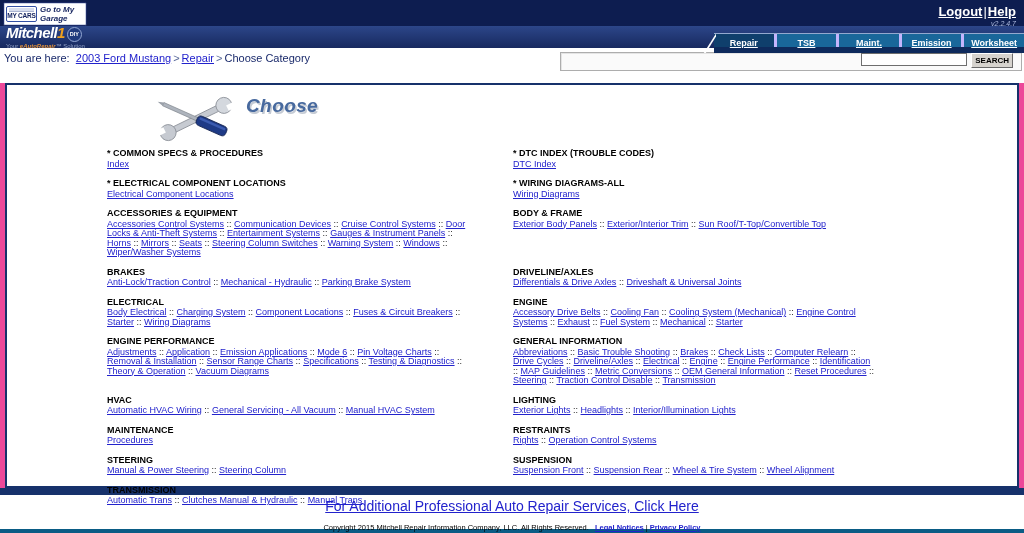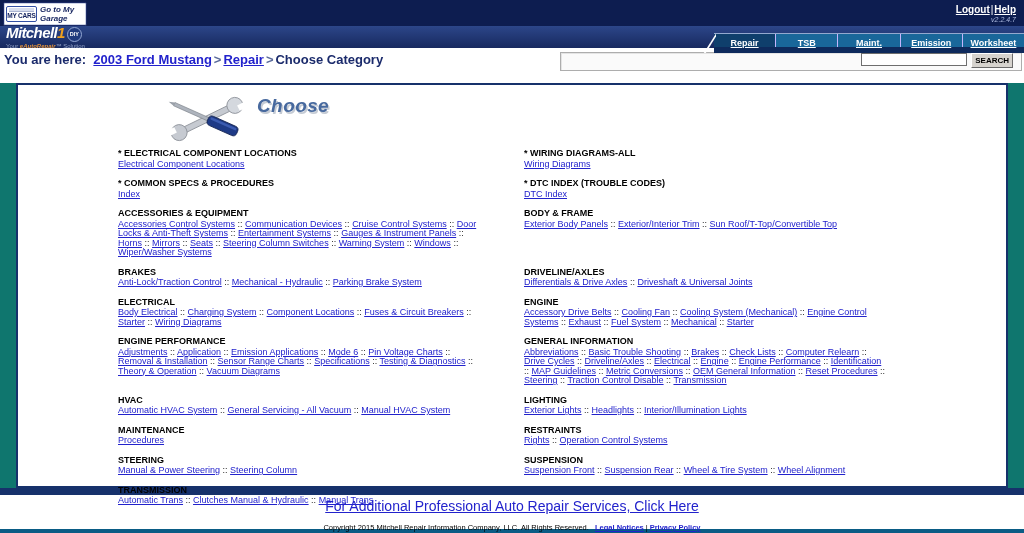--- a/index.html
+++ b/index.html
@@ -1,74 +1,74 @@
 <!DOCTYPE html>
 <html><head>
 <meta charset="utf-8">
 <style>
   html,body { margin:0; padding:0; background:#fff; }
   .page { width:1024px; height:533px; position:relative; overflow:hidden;
-          font-family:"Liberation Sans", sans-serif; background:#0f766e; }
+          font-family:"Liberation Sans", sans-serif; background:#ec4899; }
   a { cursor:pointer; }
 
   
   .topbar { height:26px; background:#0d1d50; position:relative; }
   .garage-btn { position:absolute; left:3px; top:2px; height:20px; background:#fff;
                 border:1px solid #1b2a66; border-radius:2px; display:flex; align-items:center;
                 padding:1px 4px 1px 2px; gap:3px; cursor:pointer; box-shadow:0 0 0 1px #cdd4e6 inset; }
   .plate { width:29px; height:14px; border:1px solid #3350a4; border-radius:2px; background:#fff;
            display:flex; flex-direction:column; align-items:center; justify-content:flex-start; }
   .plate-top { width:25px; height:3px; background:#d8deee; border-bottom:1px solid #aab4d2; margin-top:1px; }
   .plate-text { font-size:6.5px; font-weight:bold; color:#14235f; letter-spacing:-0.2px; line-height:7px; }
   .garage-label { font-size:8px; font-weight:bold; font-style:italic; color:#14235f; line-height:9px; width:42px; }
   .top-right { position:absolute; right:8px; top:4px; text-align:right; }
-  .top-links { font-size:10px; font-weight:bold; color:#fff; }
+  .top-links { font-size:13px; font-weight:bold; color:#fff; }
   .top-links a { color:#fff; text-decoration:underline; }
   .top-links .sep { font-weight:normal; margin:0 1px; }
   .version { color:#aebbe0; font-size:7px; font-style:italic; margin-top:1px; }
 
   
   .brandbar { height:22px; background:linear-gradient(#2c4689,#17295f); position:relative; }
   .logo { position:absolute; left:6px; top:0; line-height:14px; }
   .logo-main { font-size:15px; font-weight:bold; font-style:italic; color:#fff; letter-spacing:-0.6px; }
   .logo-one { color:#f0a11e; }
   .diy-badge { display:inline-block; width:13px; height:13px; border-radius:50%; background:#203a7d;
                border:1px solid #93a7d2; color:#fff; font-size:5.5px; font-weight:bold; text-align:center;
                line-height:13px; vertical-align:2px; margin-left:2px; }
   .tagline { font-size:6px; color:#94a4c9; margin-top:-3px; }
   .tagline .em { color:#e1923b; font-style:italic; font-weight:bold; }
 
   
   .tabgroup { position:absolute; top:33px; right:0; width:310px; z-index:5; }
   .tab-edge { height:1px; background:#93a9cf; }
   .tabs { display:flex; height:13px; background:#19679a; }
-  .tab { flex:1; text-align:center; border-left:1px solid #c4b5fd; line-height:13px; cursor:pointer; }
+  .tab { flex:1; text-align:center; border-left:3px solid #c4b5fd; line-height:13px; cursor:pointer; }
   .tab:first-child { border-left:none; }
   .tab a { color:#fff; font-size:9px; font-weight:bold; text-decoration:underline; }
   .tab.active { background:#0f3f6c; }
   .tab-substrip { height:6px; background:#0e2a5c; }
   .tab-diag { position:absolute; left:-12px; top:0; width:14px; height:20px; overflow:hidden; }
   .tab-diag::after { content:""; position:absolute; left:8px; top:-2px; width:2px; height:24px;
                      background:#fff; transform:skewX(-32deg); }
 
   
   .subheader { height:35px; background:#fff; position:relative; }
-  .breadcrumb { position:absolute; left:4px; top:4px; font-size:13px; font-weight:bold; color:#1a2a6b; }
+  .breadcrumb { position:absolute; left:4px; top:4px; font-size:11px; font-weight:normal; color:#1a2a6b; }
   .breadcrumb a { color:#2222cc; text-decoration:underline; }
   .bc-sep { color:#5a6a9a; margin:0 2px; }
   .search-panel { position:absolute; right:2px; top:4px; width:462px; height:19px; background:#fafafa;
                   border:1px solid #adadad; box-sizing:border-box; display:flex; align-items:flex-start;
                   justify-content:flex-end; gap:4px; padding-right:8px; box-shadow:1px 1px 0 #e4e4e4 inset; }
   .search-input { width:106px; height:13px; border:1px solid #6e6e6e; font-size:9px; padding:0 2px;
                   font-family:inherit; box-sizing:border-box; }
   .search-btn { height:15px; background:#d6d3ce; border:1px solid; border-color:#fff #6a6a6a #6a6a6a #fff;
                 font-size:8px; font-weight:bold; font-family:inherit; padding:0 3px; cursor:pointer; color:#000; }
 
   
-  .mainbox { margin:0 16px; border:2px solid #16316b; background:#fff; height:405px;
+  .mainbox { margin:0 5px; border:2px solid #16316b; background:#fff; height:405px;
              box-sizing:border-box; position:relative; }
   .title-graphic { position:absolute; top:10px; left:145px; display:flex; align-items:flex-start; gap:6px; }
   .title-text { font-style:italic; font-weight:bold; font-size:19px; color:#47699e;
                 text-shadow:1.5px 1.5px 0 #c5cbd4; line-height:21px; letter-spacing:0.4px; }
 
   .cats { position:absolute; top:64px; left:100px; width:812px; border-collapse:collapse; }
   .cats td { width:50%; vertical-align:top; padding:0 44px 10px 0; font-size:9px; line-height:9.5px; }
   .cat-h { font-weight:bold; color:#000; }
   .cat-links { margin-top:1px; }
   .cat-links a { color:#2222cc; text-decoration:underline; }
@@ -156,40 +156,40 @@
         </g>
       </svg>
       <div class="title-text">
         <div>Choose</div>
       </div>
     </div>
     <table class="cats">
         <tbody id="cat-body">
           <tr>
             <td>
+              <div class="cat-h">* COMMON SPECS &amp; PROCEDURES</div>
+              <div class="cat-links"><a>Index</a></div>
+            </td>
+            <td>
+              <div class="cat-h">* DTC INDEX (TROUBLE CODES)</div>
+              <div class="cat-links"><a>DTC Index</a></div>
+            </td>
+          </tr>
+          <tr>
+            <td>
               <div class="cat-h">* ELECTRICAL COMPONENT LOCATIONS</div>
               <div class="cat-links"><a>Electrical Component Locations</a></div>
             </td>
             <td>
               <div class="cat-h">* WIRING DIAGRAMS-ALL</div>
               <div class="cat-links"><a>Wiring Diagrams</a></div>
             </td>
           </tr>
           <tr>
             <td>
-              <div class="cat-h">* COMMON SPECS &amp; PROCEDURES</div>
-              <div class="cat-links"><a>Index</a></div>
-            </td>
-            <td>
-              <div class="cat-h">* DTC INDEX (TROUBLE CODES)</div>
-              <div class="cat-links"><a>DTC Index</a></div>
-            </td>
-          </tr>
-          <tr>
-            <td>
               <div class="cat-h">ACCESSORIES &amp; EQUIPMENT</div>
               <div class="cat-links"><a>Accessories Control Systems</a><span class="cat-sep"> :: </span><a>Communication Devices</a><span class="cat-sep"> :: </span><a>Cruise Control Systems</a><span class="cat-sep"> :: </span><a>Door Locks &amp; Anti-Theft Systems</a><span class="cat-sep"> :: </span><a>Entertainment Systems</a><span class="cat-sep"> :: </span><a>Gauges &amp; Instrument Panels</a><span class="cat-sep"> :: </span><a>Horns</a><span class="cat-sep"> :: </span><a>Mirrors</a><span class="cat-sep"> :: </span><a>Seats</a><span class="cat-sep"> :: </span><a>Steering Column Switches</a><span class="cat-sep"> :: </span><a>Warning System</a><span class="cat-sep"> :: </span><a>Windows</a><span class="cat-sep"> :: </span><a>Wiper/Washer Systems</a></div>
             </td>
             <td>
               <div class="cat-h">BODY &amp; FRAME</div>
               <div class="cat-links"><a>Exterior Body Panels</a><span class="cat-sep"> :: </span><a>Exterior/Interior Trim</a><span class="cat-sep"> :: </span><a>Sun Roof/T-Top/Convertible Top</a></div>
             </td>
           </tr>
           <tr>
             <td>
@@ -217,21 +217,21 @@
               <div class="cat-links"><a>Adjustments</a><span class="cat-sep"> :: </span><a>Application</a><span class="cat-sep"> :: </span><a>Emission Applications</a><span class="cat-sep"> :: </span><a>Mode 6</a><span class="cat-sep"> :: </span><a>Pin Voltage Charts</a><span class="cat-sep"> :: </span><a>Removal &amp; Installation</a><span class="cat-sep"> :: </span><a>Sensor Range Charts</a><span class="cat-sep"> :: </span><a>Specifications</a><span class="cat-sep"> :: </span><a>Testing &amp; Diagnostics</a><span class="cat-sep"> :: </span><a>Theory &amp; Operation</a><span class="cat-sep"> :: </span><a>Vacuum Diagrams</a></div>
             </td>
             <td>
               <div class="cat-h">GENERAL INFORMATION</div>
               <div class="cat-links"><a>Abbreviations</a><span class="cat-sep"> :: </span><a>Basic Trouble Shooting</a><span class="cat-sep"> :: </span><a>Brakes</a><span class="cat-sep"> :: </span><a>Check Lists</a><span class="cat-sep"> :: </span><a>Computer Relearn</a><span class="cat-sep"> :: </span><a>Drive Cycles</a><span class="cat-sep"> :: </span><a>Driveline/Axles</a><span class="cat-sep"> :: </span><a>Electrical</a><span class="cat-sep"> :: </span><a>Engine</a><span class="cat-sep"> :: </span><a>Engine Performance</a><span class="cat-sep"> :: </span><a>Identification</a><span class="cat-sep"> :: </span><a>MAP Guidelines</a><span class="cat-sep"> :: </span><a>Metric Conversions</a><span class="cat-sep"> :: </span><a>OEM General Information</a><span class="cat-sep"> :: </span><a>Reset Procedures</a><span class="cat-sep"> :: </span><a>Steering</a><span class="cat-sep"> :: </span><a>Traction Control Disable</a><span class="cat-sep"> :: </span><a>Transmission</a></div>
             </td>
           </tr>
           <tr>
             <td>
               <div class="cat-h">HVAC</div>
-              <div class="cat-links"><a>Automatic HVAC System</a><span class="cat-sep"> :: </span><a>General Servicing - All Vacuum</a><span class="cat-sep"> :: </span><a>Manual HVAC System</a></div>
+              <div class="cat-links"><a>Automatic HVAC Wiring</a><span class="cat-sep"> :: </span><a>General Servicing - All Vacuum</a><span class="cat-sep"> :: </span><a>Manual HVAC System</a></div>
             </td>
             <td>
               <div class="cat-h">LIGHTING</div>
               <div class="cat-links"><a>Exterior Lights</a><span class="cat-sep"> :: </span><a>Headlights</a><span class="cat-sep"> :: </span><a>Interior/Illumination Lights</a></div>
             </td>
           </tr>
           <tr>
             <td>
               <div class="cat-h">MAINTENANCE</div>
               <div class="cat-links"><a>Procedures</a></div>

